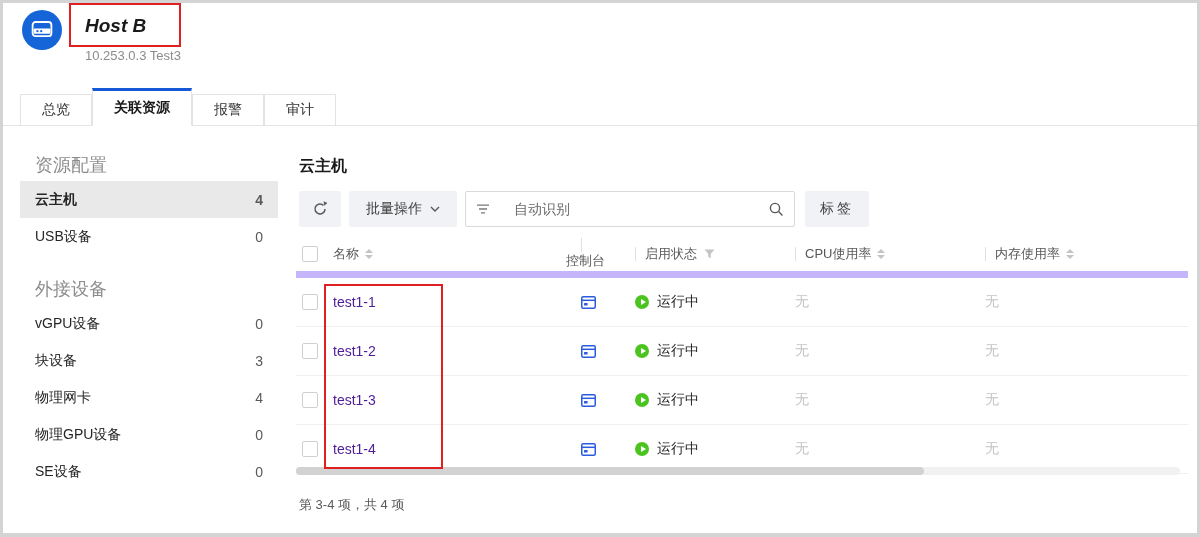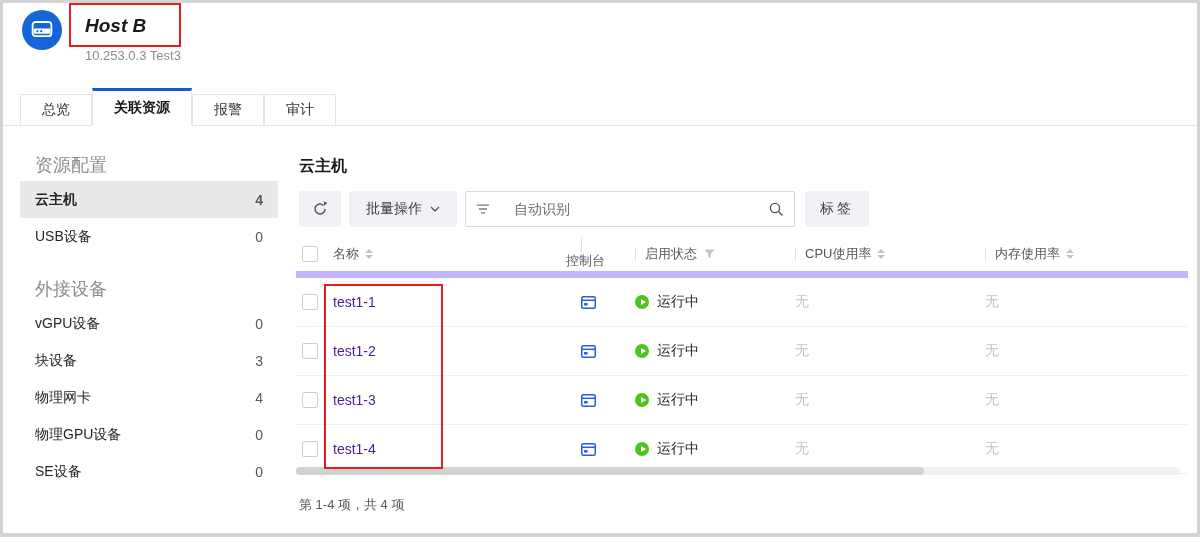--- a/index.html
+++ b/index.html
@@ -327,17 +327,17 @@
         <div class="c5">
             <span class="muted">无</span>
           </div>
       </div>
     </div>
 
     <div class="hscroll">
       <div class="hthumb"></div>
     </div>
 
-    <div class="pagination">第 1-4 项，共 4 项</div>
+    <div class="pagination">第 3-4 项，共 4 项</div>
   </div>
 
   <div class="ann ann-names"></div>
 </div>
 
 </body></html>

